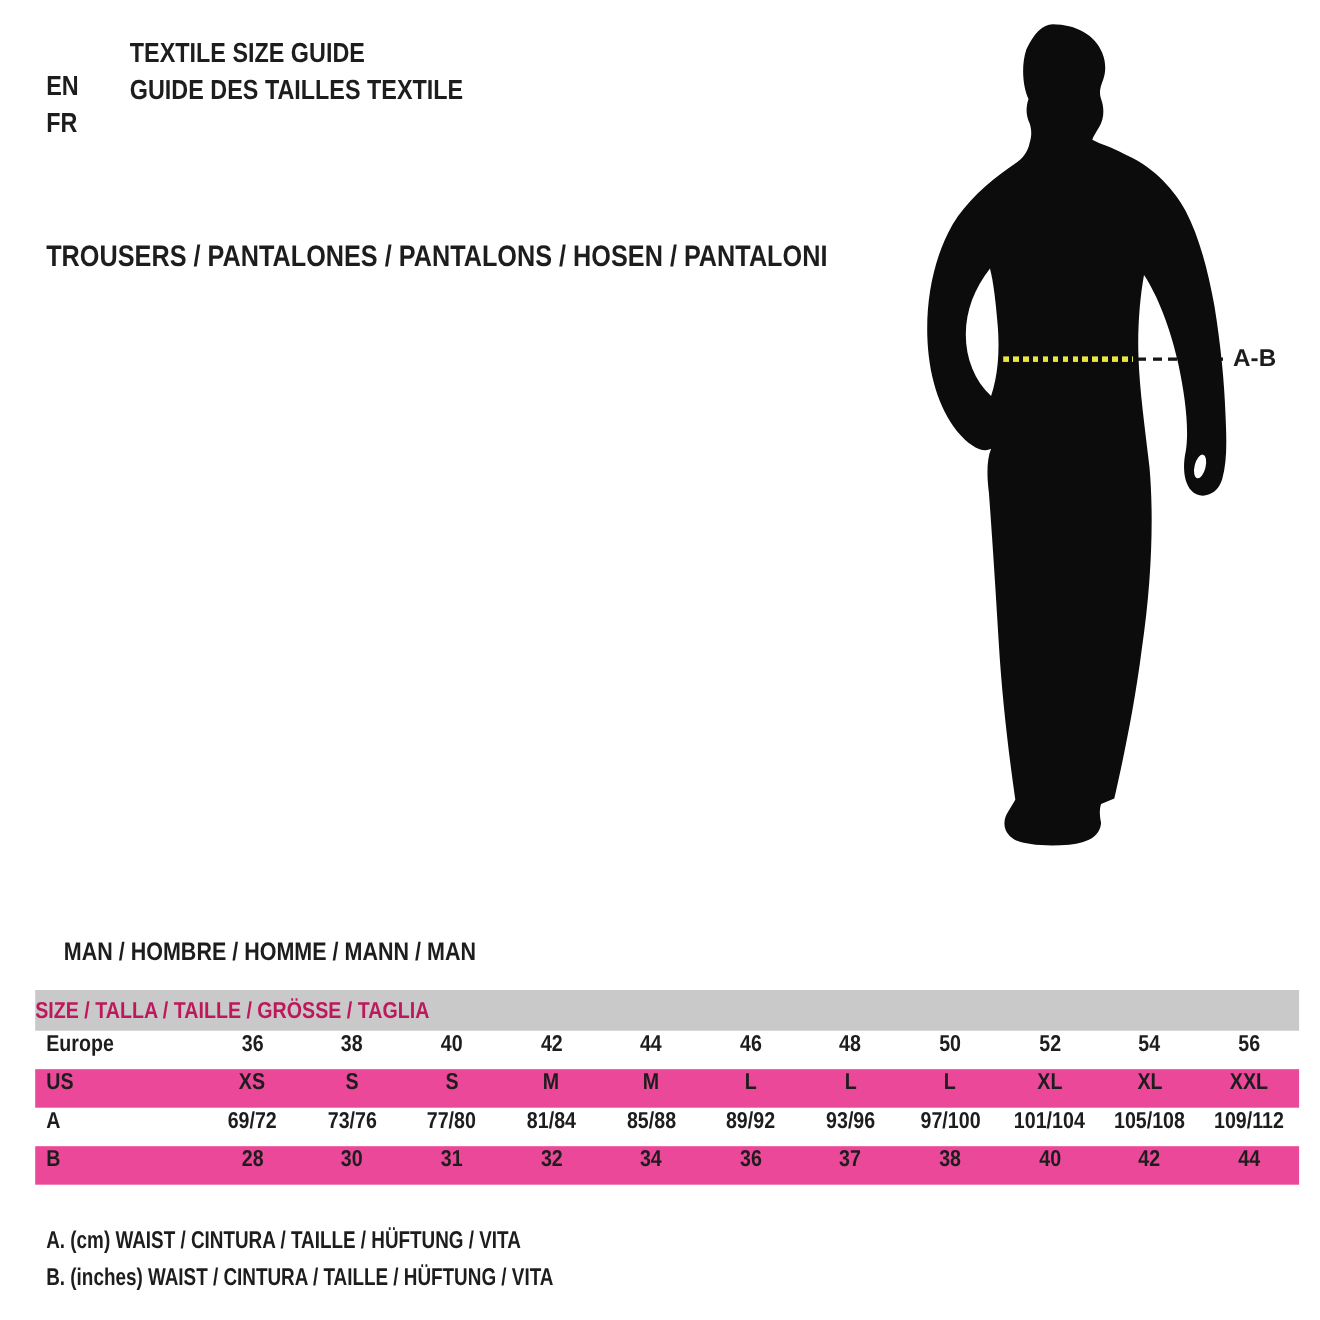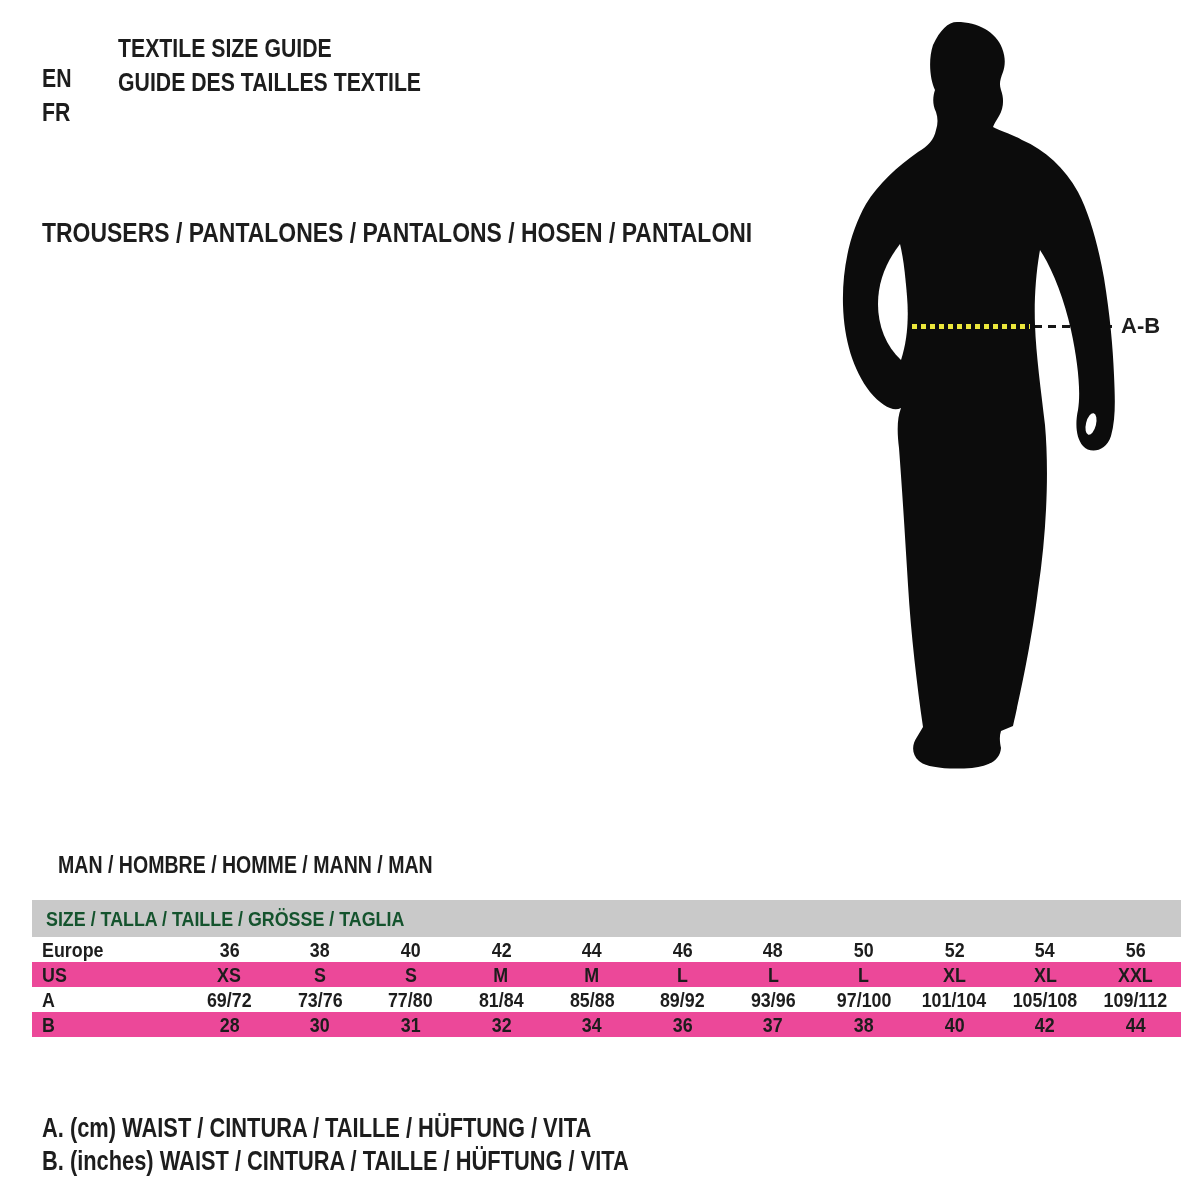--- a/index.html
+++ b/index.html
@@ -29,28 +29,28 @@
   .waist-dots{position:absolute;left:912px;top:324px;width:118px;height:5px;z-index:3;
     background-image:repeating-linear-gradient(to right,#ece73b 0 5px,transparent 5px 9px);}
   .measure-label{position:absolute;left:1121px;top:313px;font-size:22px;line-height:26px;z-index:3;}
 
   
   .section-title{position:absolute;left:58px;top:851px;font-size:23px;line-height:28px;}
 
   
   .size-table{position:absolute;left:32px;top:900px;width:1149px;font-size:21px;}
   .t-header{height:37px;background:#c9c9c9;display:flex;align-items:center;
-    padding-left:14px;box-sizing:border-box;color:#14532d;}
-  .t-row{height:25px;display:flex;align-items:flex-end;}
+    padding-left:0;box-sizing:border-box;color:#be185d;}
+  .t-row{height:35px;display:flex;align-items:flex-start;}
   .t-row.alt{background:#ec4899;}
   .t-label{width:142px;padding-left:10px;box-sizing:content-box;flex:0 0 auto;}
   .t-cell{flex:1 1 0;text-align:center;}
 
   
-  .footnotes{position:absolute;left:42px;top:1111px;font-size:28px;}
+  .footnotes{position:absolute;left:42px;top:1111px;font-size:22px;}
   .footnote-line{height:33px;line-height:33px;}
 </style>
 </head>
 <body>
 
 <div class="lang-block">
   <div class="lang-row">
     <span class="lang-code"><span class="cond">EN</span></span>
     <span class="lang-title"><span class="cond">TEXTILE SIZE GUIDE</span></span>
   </div>

